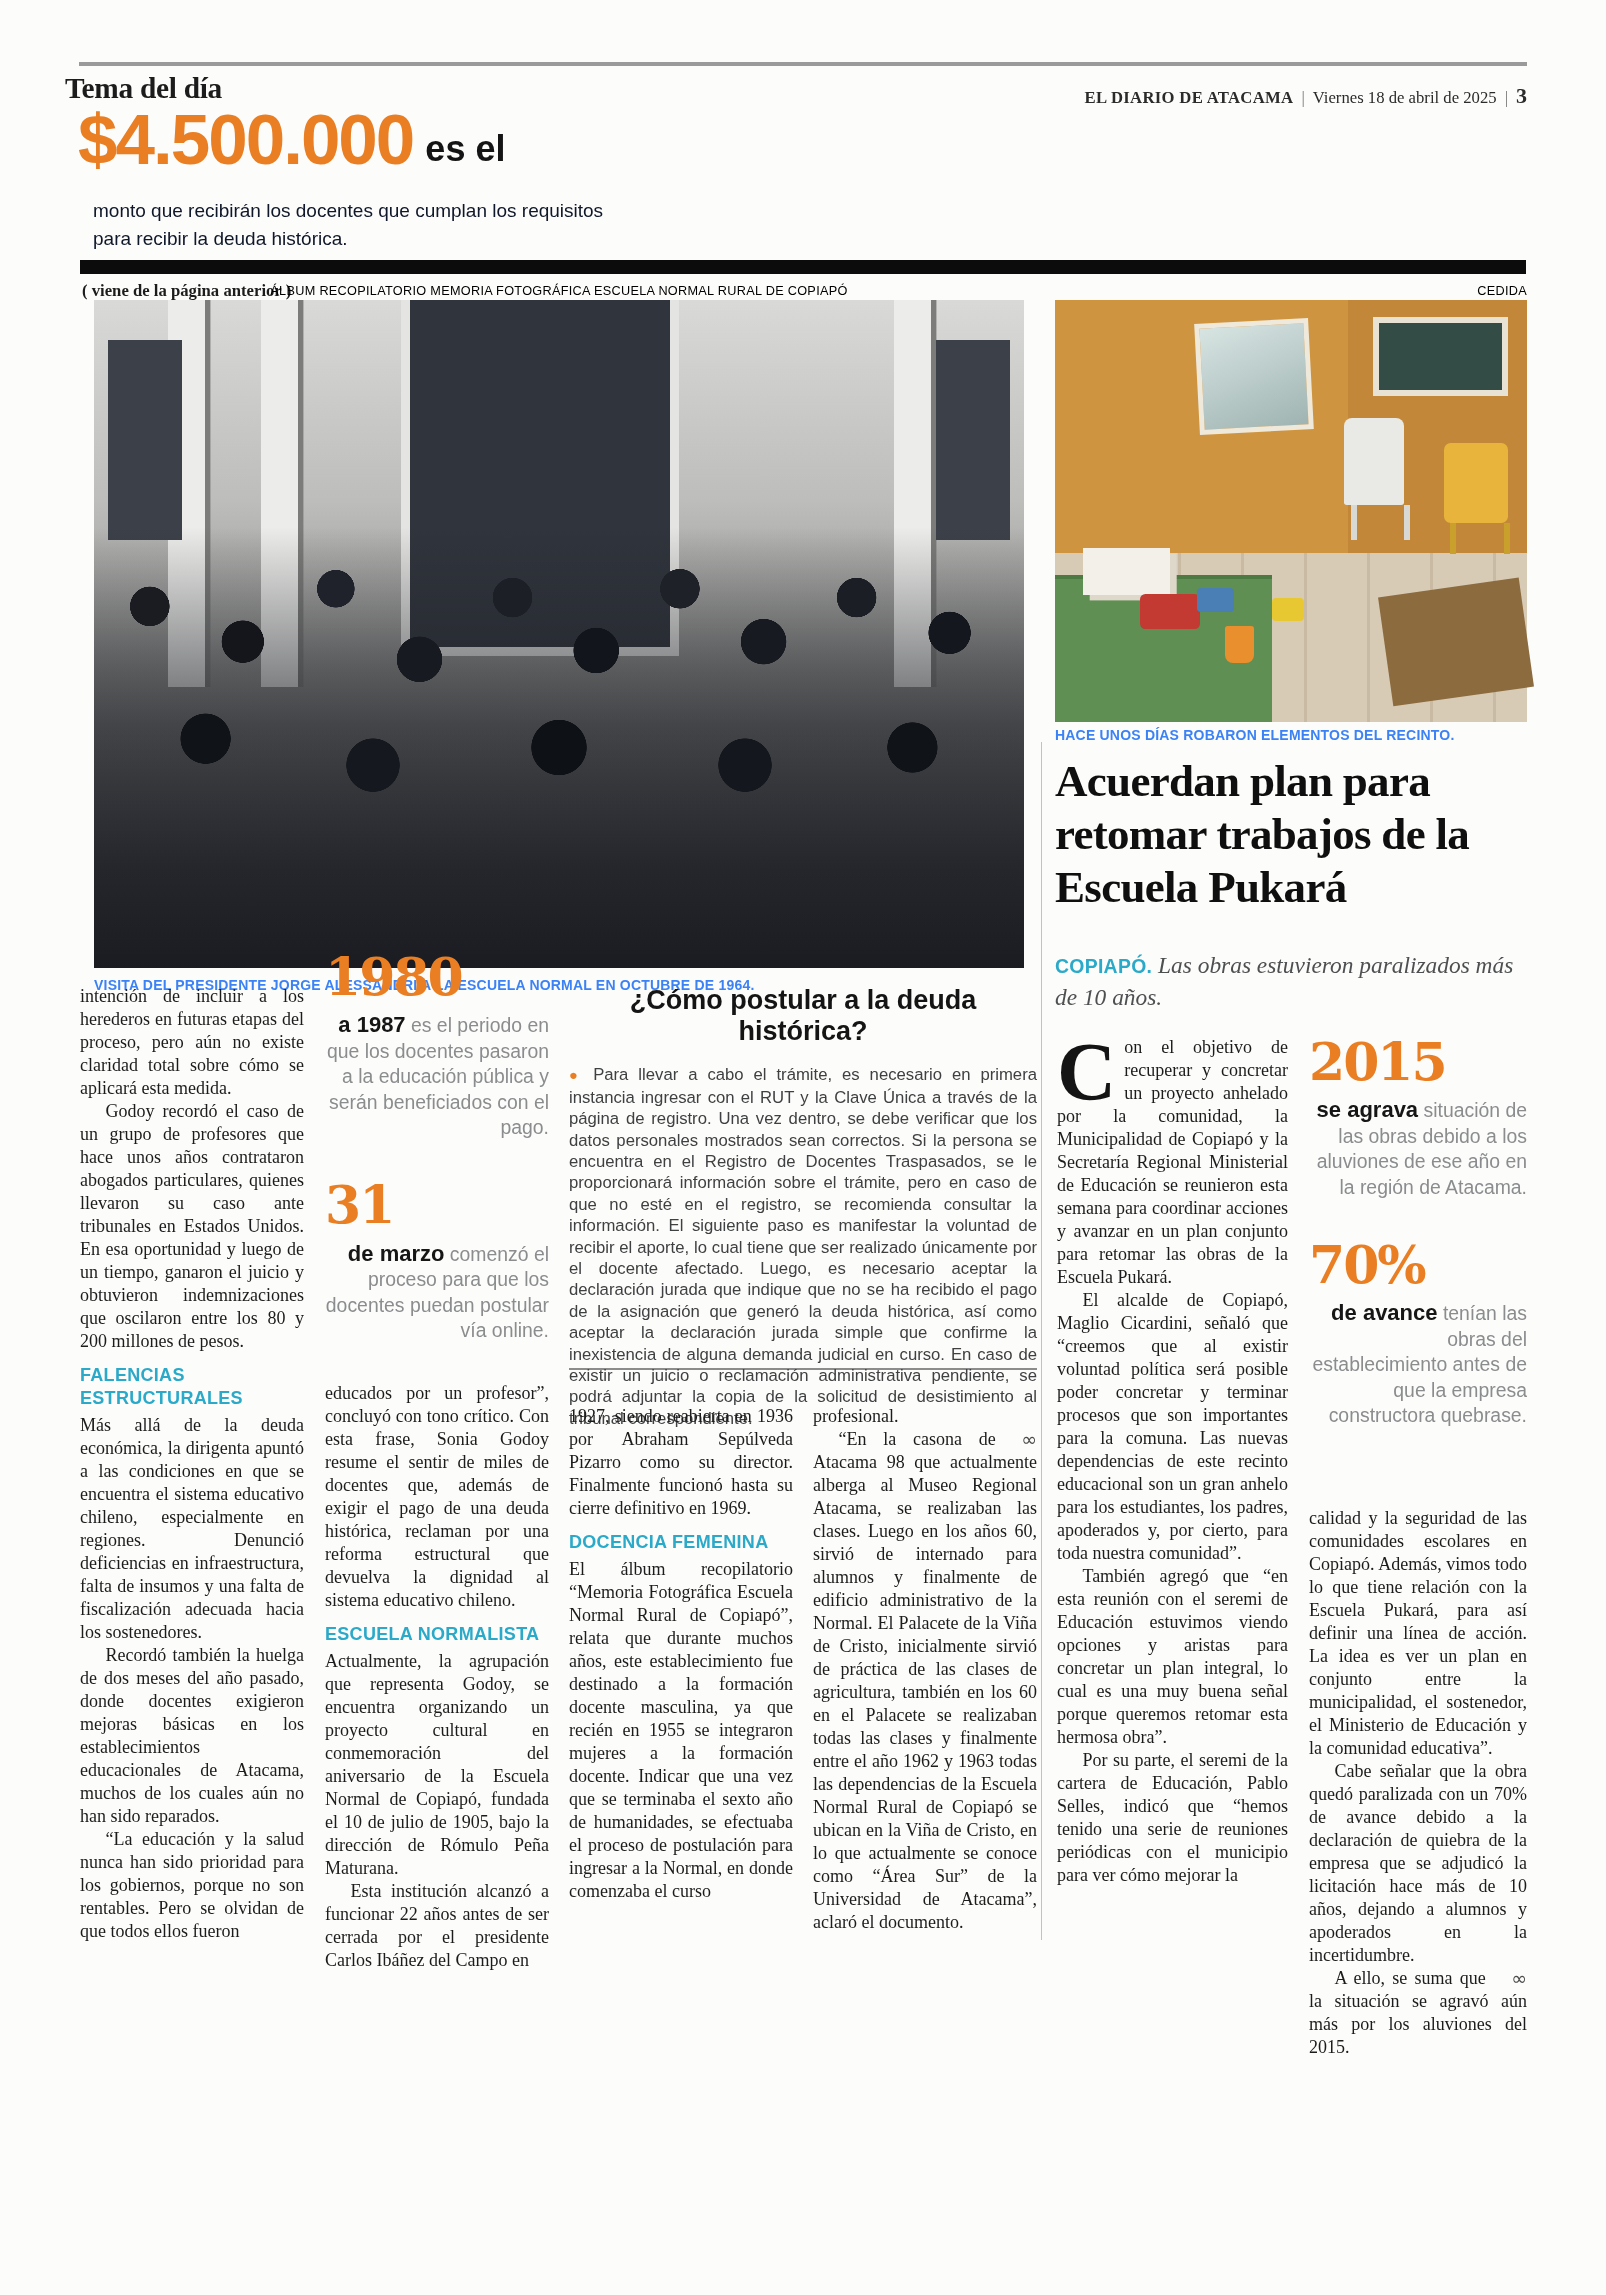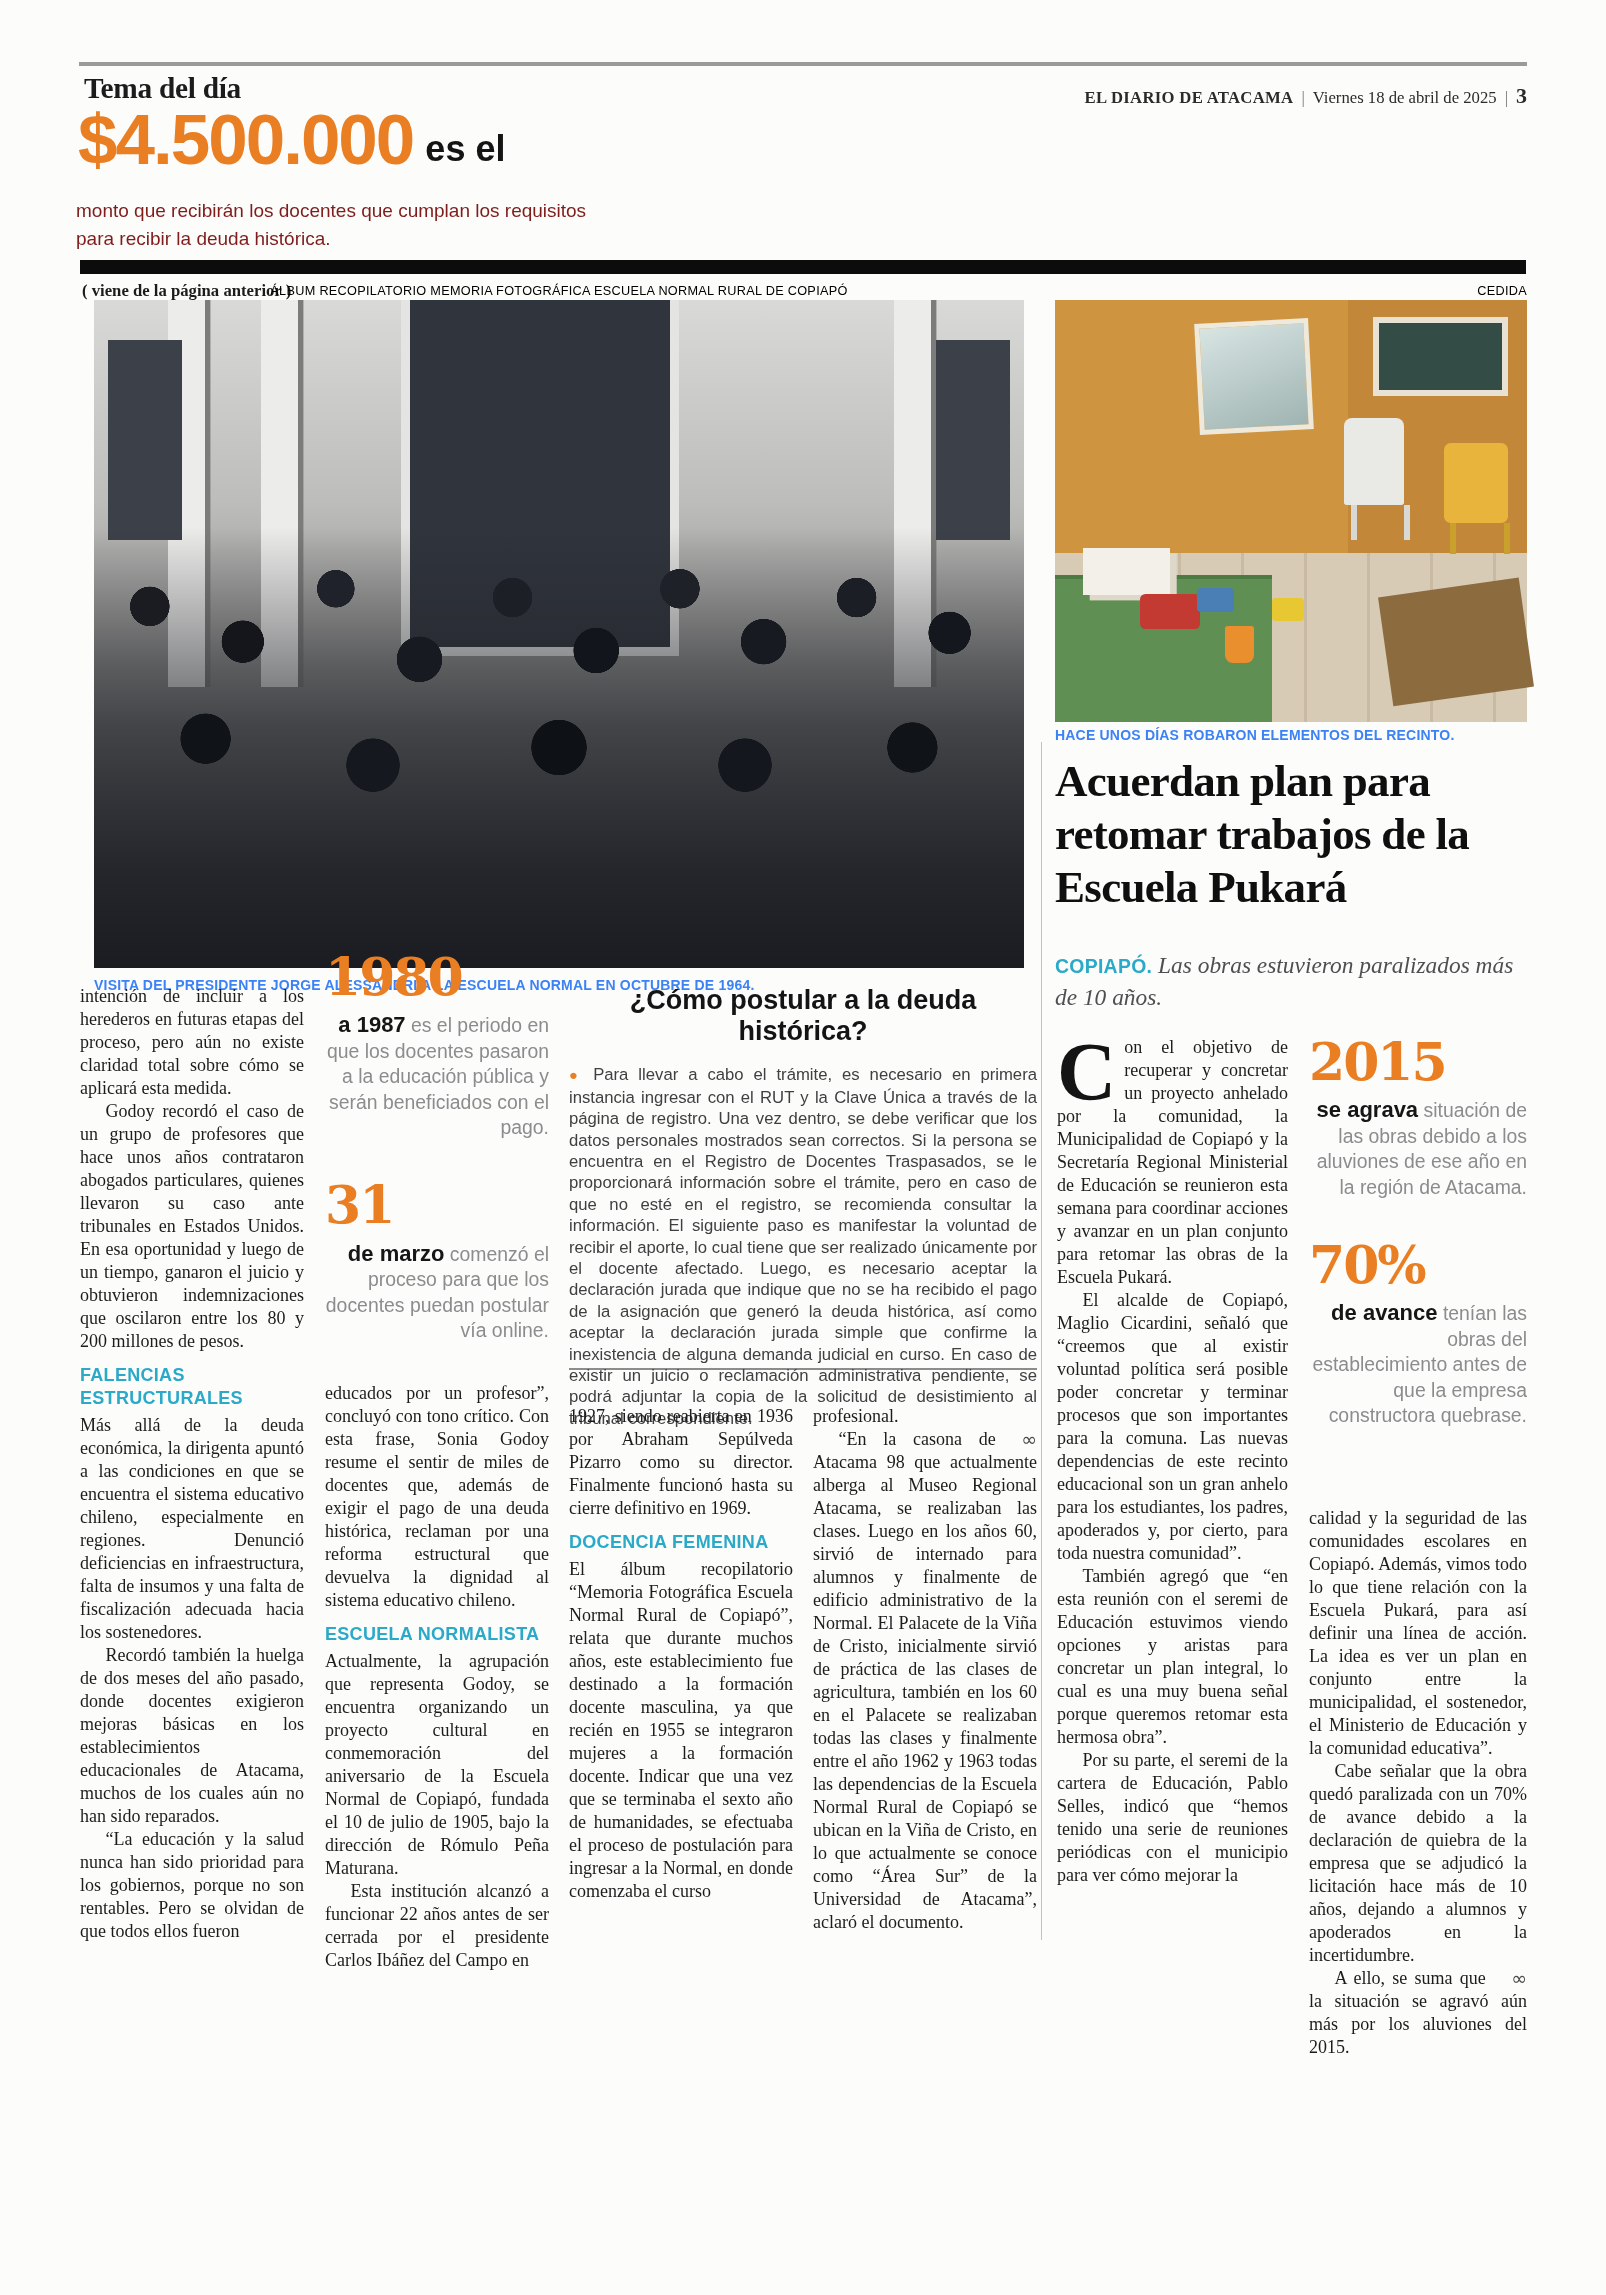--- a/index.html
+++ b/index.html
@@ -2,33 +2,33 @@
 <html lang="es" style="font-size:10.7px"><head>
 <meta charset="utf-8">
 <style>
   html,body{margin:0;padding:0;background:#e8e8e8;}
   .page{position:relative;width:1606px;height:2295px;background:#fcfcfa;
         font-family:"Liberation Serif","DejaVu Serif",serif;color:#1c1c1c;overflow:hidden;}
   .abs{position:absolute;}
 
   
   .rule-top{left:79px;top:62px;width:1448px;height:4px;background:#9a9a9a;}
-  .section-label{left:84px;top:72px;font-size:29.4px;font-weight:bold;letter-spacing:-0.3px;}
+  .section-label{left:65px;top:72px;font-size:29.4px;font-weight:bold;letter-spacing:-0.3px;}
   .masthead{right:79px;top:83px;font-size:16.7px;color:#2b2b2b;display:flex;gap:8px;align-items:baseline;}
   .masthead .paper{font-weight:bold;letter-spacing:0.3px;}
   .masthead .sep{color:#777;}
   .masthead .pageno{font-weight:bold;font-size:22px;}
 
   
   .lead-stat{left:78px;top:104px;display:flex;align-items:flex-end;
              font-family:"Liberation Sans","DejaVu Sans",sans-serif;}
   .lead-amount{font-size:71px;font-weight:bold;color:#e97e23;letter-spacing:-2px;line-height:1;}
   .lead-tail{font-size:36px;font-weight:bold;color:#141414;margin:0 0 5.4px 12px;}
-  .lead-desc{left:76px;top:197px;width:535px;font-family:"Liberation Sans","DejaVu Sans",sans-serif;
-             font-size:19px;line-height:28px;color:#7f1d1d;}
+  .lead-desc{left:93px;top:197px;width:535px;font-family:"Liberation Sans","DejaVu Sans",sans-serif;
+             font-size:19px;line-height:28px;color:#0f172a;}
 
   .bar-black{left:80px;top:260px;width:1446px;height:14px;background:#0c0c0c;}
 
   .continuation{left:82px;top:281px;font-size:16.7px;font-weight:bold;}
   .credit{font-family:"Liberation Sans","DejaVu Sans",sans-serif;font-size:12.7px;color:#000000;letter-spacing:0.3px;}
   .credit-main{left:94px;top:284px;width:930px;text-align:center;}
   .credit-side{left:1055px;top:284px;width:472px;text-align:right;}
 
   
   .photo-main{left:94px;top:300px;width:930px;height:668px;background:

